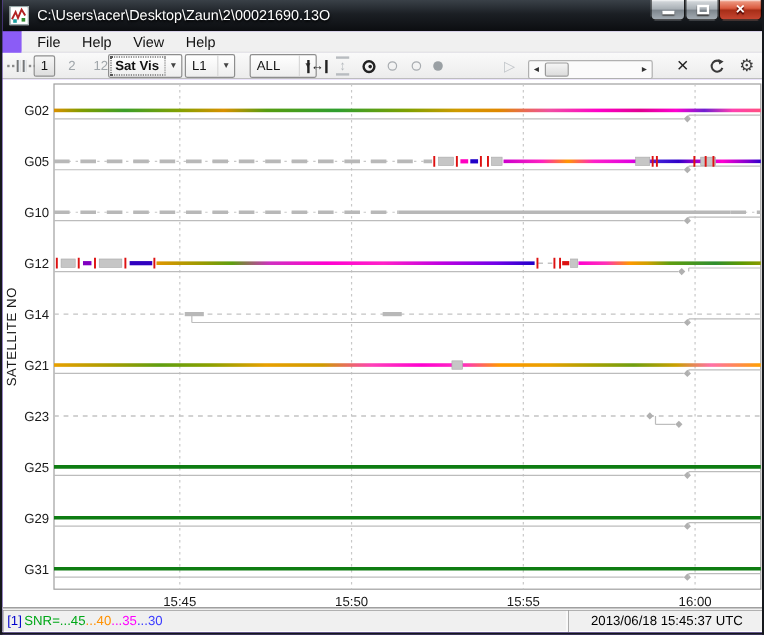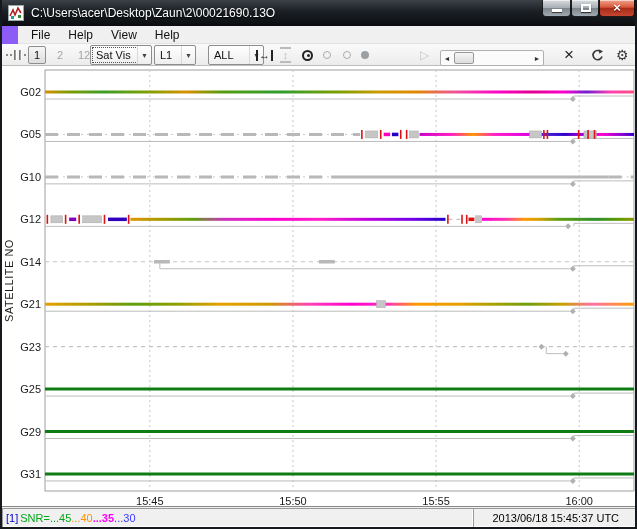--- a/index.html
+++ b/index.html
@@ -120,21 +120,21 @@
     <span class="tb" style="left:26px;">
         <span class="pbtn">1</span>
       </span>
     <span class="tb" style="left:50px;">
         <span class="pbtn-dis">2</span>
       </span>
     <span class="tb" style="left:74px;">
         <span class="pbtn-dis">12</span>
       </span>
 
-    <span class="tb" style="left:88px;">
+    <span class="tb" style="left:88px;font-weight:bold;">
       <span class="combo" style="width:62px;">
         <span class="lbl focus">Sat Vis</span>
         <span class="arrow">▼</span>
       </span>
     </span>
     <span class="tb" style="left:152px;">
       <span class="combo" style="width:42px;">
         <span class="lbl">L1</span>
         <span class="arrow">▼</span>
       </span>
@@ -395,20 +395,20 @@
           <line x1="571.922" y1="411.96" x2="632" y2="411.96" stroke="#bcbcbc" stroke-width="1"></line>
           <line x1="43" y1="407.96" x2="632" y2="407.96" stroke="#0e7c12" stroke-width="3"></line>
         </g>
         <text x="39" y="411.96" text-anchor="end">G31</text>
       </svg>
   </div>
 
   <div class="statusbar">
     <div class="spanel left">
       <span class="sb-index">[1]</span>
-      <span id="snr-legend"><span style="color: rgb(0, 168, 24);"> SNR=</span><span style="color: rgb(0, 168, 24);">...45</span><span style="color: rgb(255, 145, 0);">...40</span><span style="color: rgb(255, 0, 255); font-weight: bold;">...35</span><span style="color: rgb(60, 60, 255);">...30</span></span>
+      <span id="snr-legend"><span style="color: rgb(0, 168, 24);"> SNR=</span><span style="color: rgb(0, 168, 24);">...45</span><span style="color: rgb(255, 145, 0);">...40</span><span style="color: rgb(255, 0, 255);">...35</span><span style="color: rgb(60, 60, 255);">...30</span></span>
     </div>
     <div class="spanel right">
       <span>2013/06/18 15:45:37 UTC</span>
     </div>
   </div>
 
 </div>
 
 </body></html>

